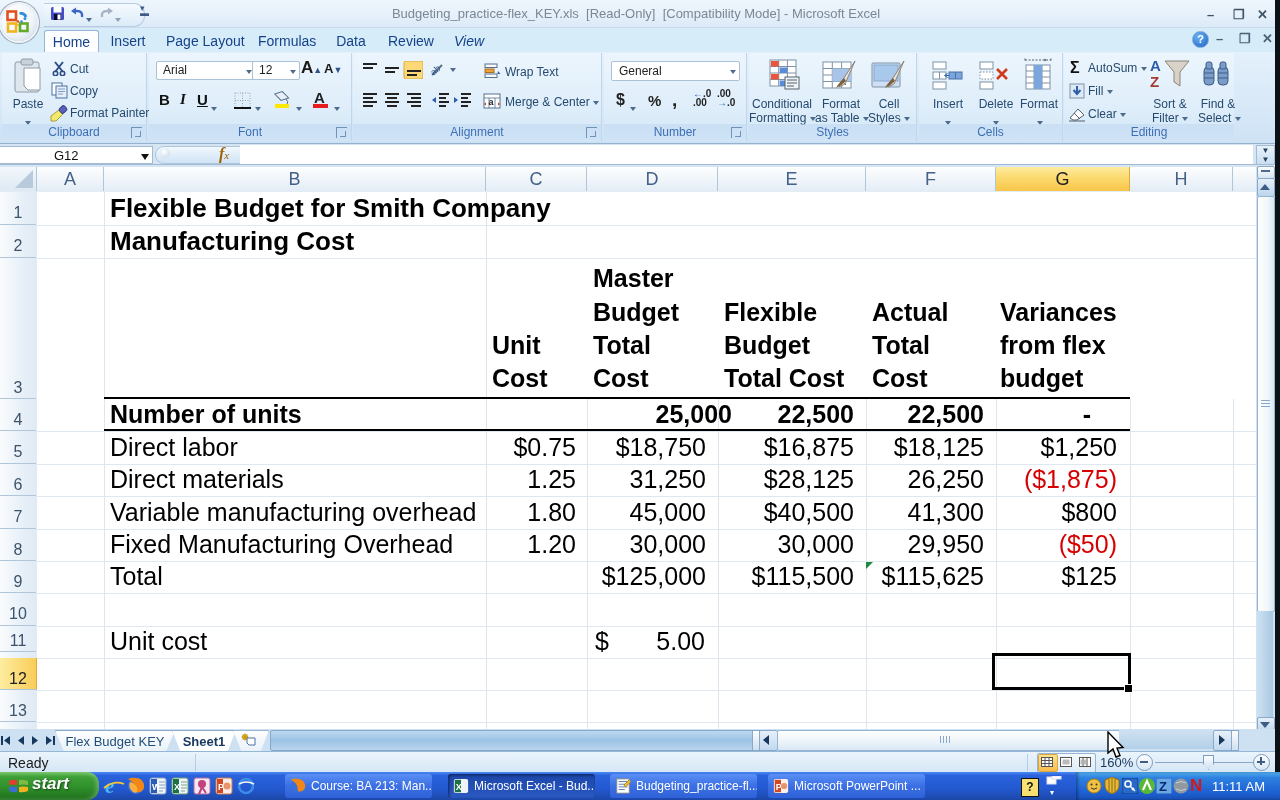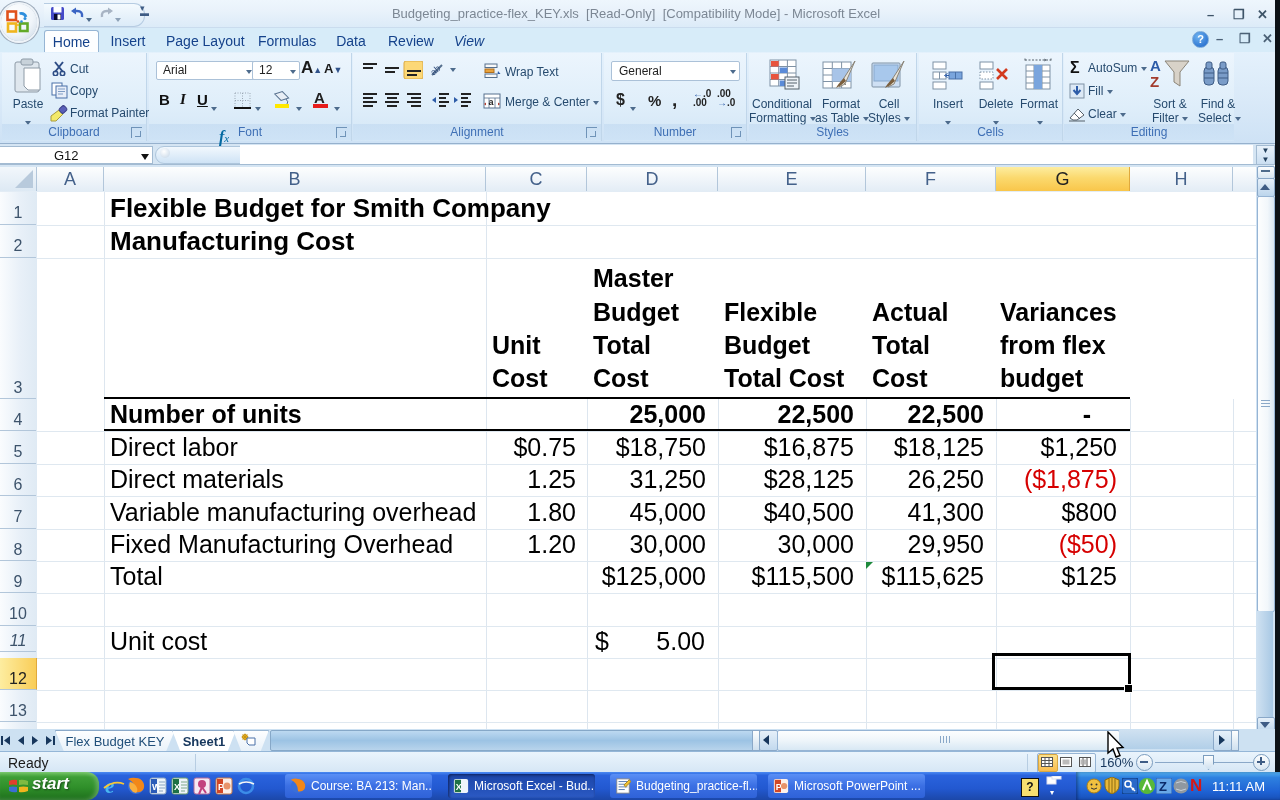--- a/index.html
+++ b/index.html
@@ -359,21 +359,21 @@
   </div>
 
   <div class="abs" id="fbar"></div>
   <div class="abs" id="fbarline"></div>
   <div class="abs" id="fbarstrip"></div>
   <div class="abs" style="left:0px;top:146px;width:152px;height:16px;background:#fff;border:1px solid #a3bbd2;border-left:none;"></div>
   <div class="abs" style="left:54px;top:148px;font-size:13px;color:#111;">G12</div>
   <div class="abs" style="left:141px;top:154px;width:0;height:0;border-left:4px solid transparent;border-right:4px solid transparent;border-top:6px solid #111;"></div>
   <div class="abs" style="left:155px;top:146px;width:84px;height:16px;border-radius:9px 0 0 9px;background:linear-gradient(180deg,#f2f8fd,#cfe3f5);border:1px solid #aec6dc;"></div>
   <div class="abs" style="left:160px;top:148px;width:10px;height:10px;border-radius:50%;background:radial-gradient(circle at 40% 35%,#fff,#c2d4e6);"></div>
-  <div class="abs" style="left:219px;top:128px;font-family:'Liberation Serif',serif;font-style:italic;font-size:16px;color:#0369a1;"><b>f</b><span style="font-size:11px;">x</span></div>
+  <div class="abs" style="left:219px;top:145px;font-family:'Liberation Serif',serif;font-style:italic;font-size:16px;color:#a16207;"><b>f</b><span style="font-size:11px;">x</span></div>
   <div class="abs" style="left:240px;top:145px;width:1013px;height:19px;background:#fff;"></div>
   <div class="abs" style="left:1256px;top:145px;width:17px;height:18px;background:linear-gradient(180deg,#e8f2fb,#cadef1);border:1px solid #a3bbd2;color:#23405e;font-size:8px;text-align:center;line-height:9px;">▼<br>▼</div>
 
   <div class="abs" id="colhdr">
     <div class="colcell" style="left:0;width:36px;background:linear-gradient(180deg,#f2f7fb,#dde9f4);">
       <svg width="36" height="24">
           <path d="M33 3 L33 21 L15 21 z" fill="#b8cadc"></path>
         </svg>
     </div>
     <div class="colcell" style="left:37px;width:66px;">A</div>
@@ -391,21 +391,21 @@
     <div class="rowcell" style="top:0;height:32px;line-height:42px;">1</div>
     <div class="rowcell" style="top:33px;height:32px;line-height:42px;">2</div>
     <div class="rowcell" style="top:66px;height:140px;line-height:260px;">3</div>
     <div class="rowcell" style="top:207px;height:31px;line-height:41px;">4</div>
     <div class="rowcell" style="top:239px;height:32px;line-height:42px;">5</div>
     <div class="rowcell" style="top:272px;height:31px;line-height:41px;">6</div>
     <div class="rowcell" style="top:304px;height:32px;line-height:42px;">7</div>
     <div class="rowcell" style="top:337px;height:31px;line-height:41px;">8</div>
     <div class="rowcell" style="top:369px;height:31px;line-height:41px;">9</div>
     <div class="rowcell" style="top:401px;height:32px;line-height:42px;">10</div>
-    <div class="rowcell" style="top:428px;height:31px;line-height:41px;font-style:italic;">11</div>
+    <div class="rowcell" style="top:428px;height:31px;line-height:41px;">11</div>
     <div class="rowcell" style="top:466px;height:31px;line-height:41px;background:linear-gradient(90deg,#fdeda0,#f9cd58);color:#222;border-right:1px solid #e0a93c;">12</div>
     <div class="rowcell" style="top:498px;height:31px;line-height:41px;">13</div>
   </div>
 
   <div class="abs" id="grid">
     <div class="vline" style="left:67px;"></div>
     <div class="vline" style="left:449px;"></div>
     <div class="vline" style="left:550px;top:207px;height:330px;"></div>
     <div class="vline" style="left:681px;top:207px;height:330px;"></div>
     <div class="vline" style="left:829px;top:207px;height:330px;"></div>
@@ -441,21 +441,21 @@
     <div class="cell bold" style="left:835px;top:137px;height:33px;line-height:33px;">Total</div>
     <div class="cell bold" style="left:835px;top:170px;height:33px;line-height:33px;">Cost</div>
     <div class="cell bold" style="left:963px;top:104px;height:33px;line-height:33px;">Variances</div>
     <div class="cell bold" style="left:963px;top:137px;height:33px;line-height:33px;">from flex</div>
     <div class="cell bold" style="left:963px;top:170px;height:33px;line-height:33px;">budget</div>
 
     <div class="abs" style="left:67px;top:205px;width:1026px;height:2px;background:#000;"></div>
     <div class="abs" style="left:67px;top:237px;width:1026px;height:2px;background:#000;"></div>
 
     <div class="cell bold" style="left:73px;top:207px;height:31px;line-height:31px;">Number of units</div>
-    <div class="cell bold rt" style="left:550px;top:207px;width:119px;height:31px;line-height:31px;">25,000</div>
+    <div class="cell bold rt" style="left:550px;top:207px;width:119px;height:31px;line-height:31px;padding-left:26px;">25,000</div>
     <div class="cell bold rt" style="left:681px;top:207px;width:136px;height:31px;line-height:31px;">22,500</div>
     <div class="cell bold rt" style="left:829px;top:207px;width:118px;height:31px;line-height:31px;">22,500</div>
     <div class="cell bold rt" style="left:959px;top:207px;width:95px;height:31px;line-height:31px;">-</div>
 
     <div class="cell" style="left:73px;top:239px;height:32px;line-height:32px;">Direct labor</div>
     <div class="cell rt" style="left:449px;top:239px;width:90px;height:32px;line-height:32px;">$0.75</div>
     <div class="cell rt" style="left:550px;top:239px;width:119px;height:32px;line-height:32px;">$18,750</div>
     <div class="cell rt" style="left:681px;top:239px;width:136px;height:32px;line-height:32px;">$16,875</div>
     <div class="cell rt" style="left:829px;top:239px;width:118px;height:32px;line-height:32px;">$18,125</div>
     <div class="cell rt" style="left:959px;top:239px;width:121px;height:32px;line-height:32px;">$1,250</div>

